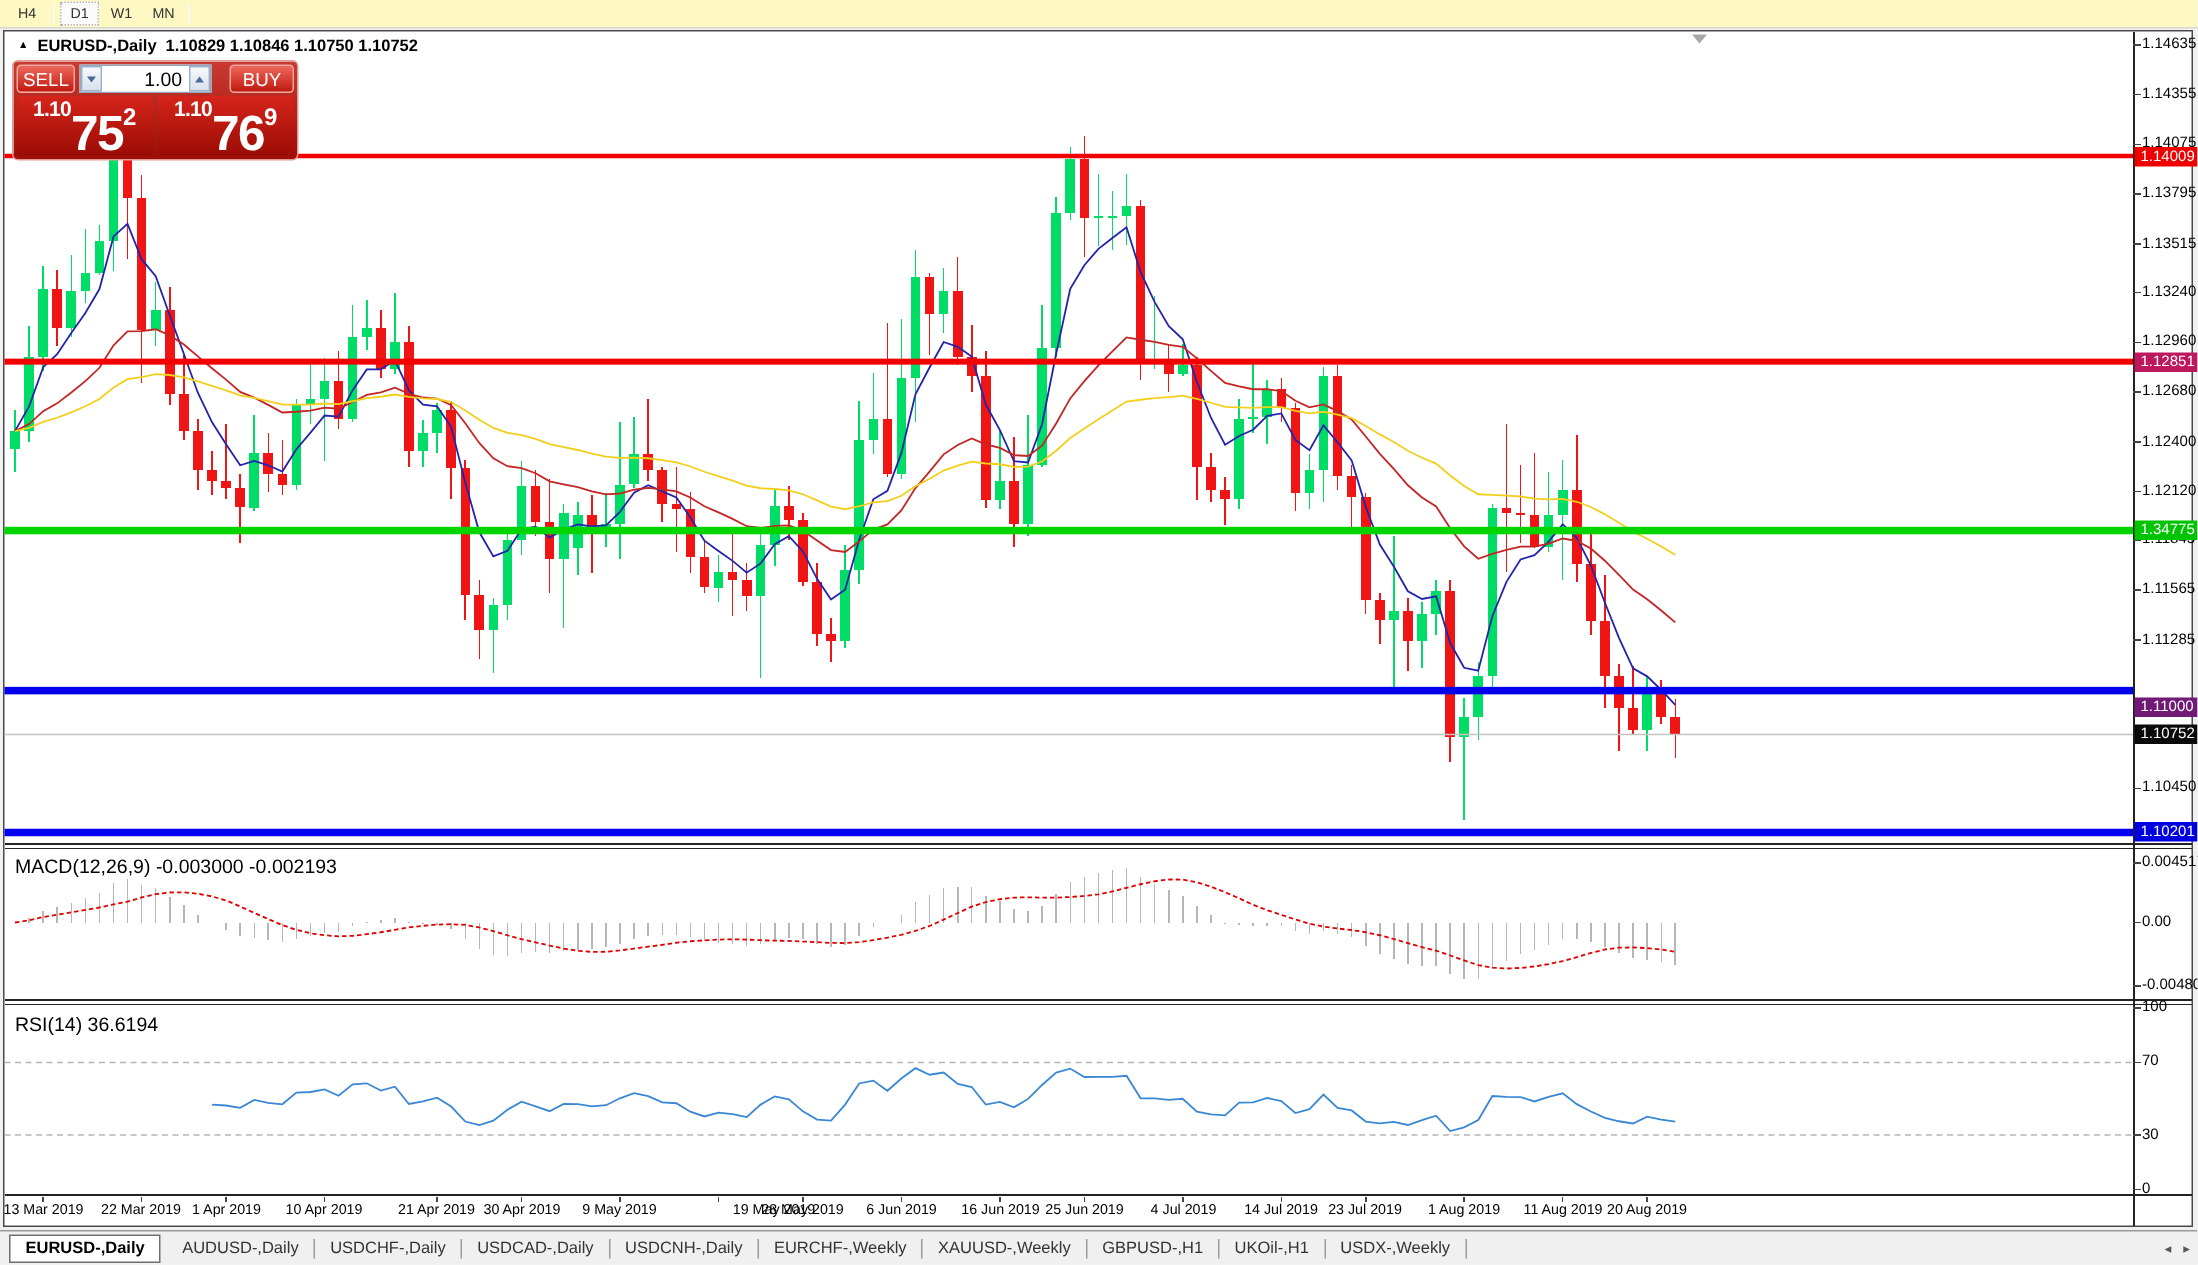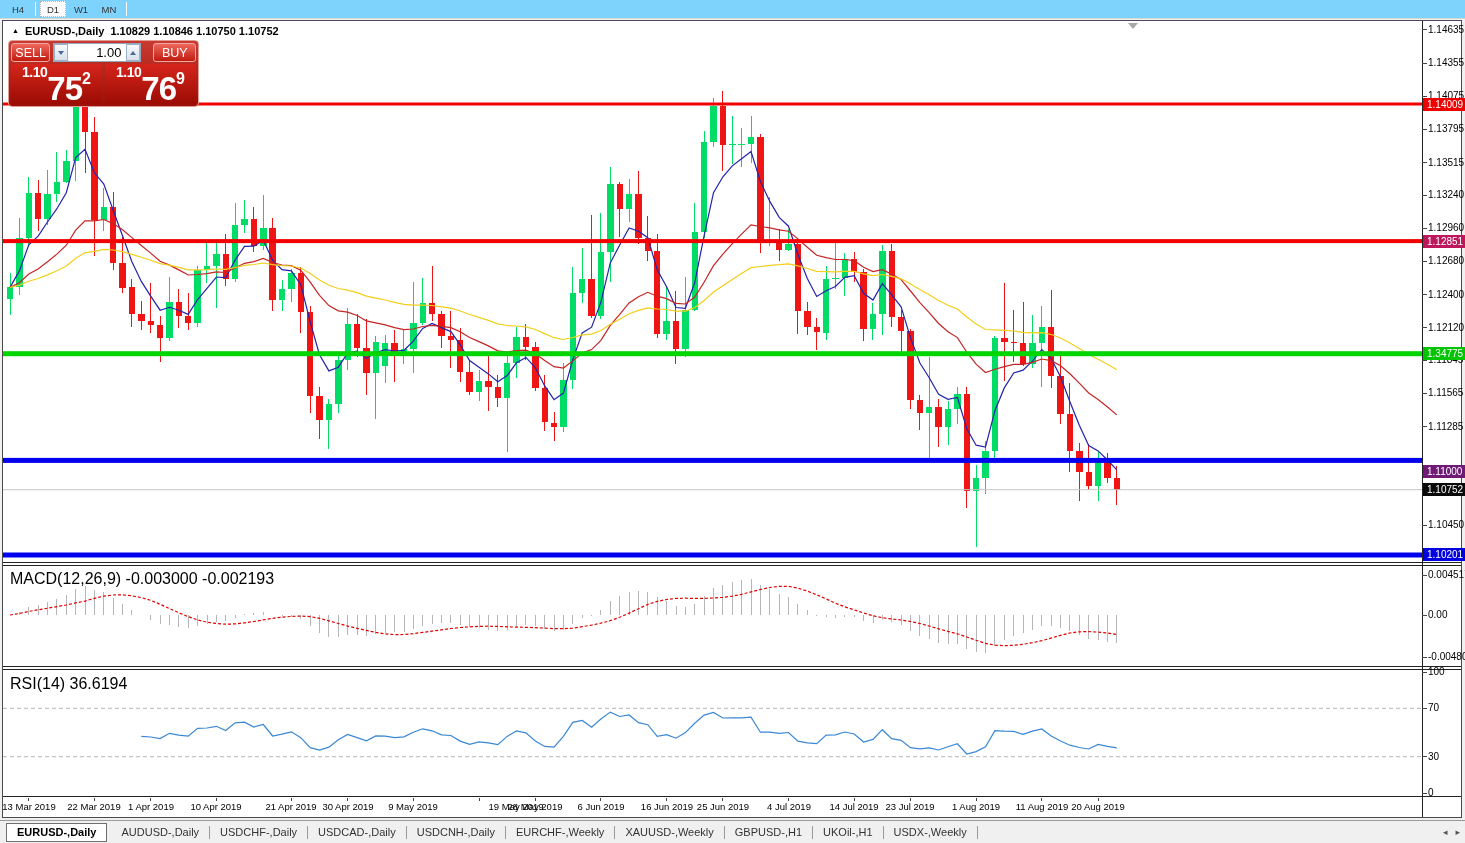--- a/index.html
+++ b/index.html
@@ -1,19 +1,19 @@
 <!DOCTYPE html>
 <html><head>
 <meta charset="utf-8">
 <style>
   html,body{margin:0;padding:0;width:1465px;height:843px;overflow:hidden;
     font-family:"Liberation Sans",sans-serif;background:#f0f0f0;position:relative;}
   *{box-sizing:border-box;}
   
-  #toolbar{position:absolute;left:0;top:0;width:1465px;height:19px;background:#7dd3fc;
+  #toolbar{position:absolute;left:0;top:0;width:1465px;height:19px;background:#fef9c3;
     border-bottom:1px solid #d7d7d7;display:flex;align-items:center;padding-left:4px;}
   .tf-btn{min-width:26px;height:16px;display:flex;align-items:center;justify-content:center;
     font-size:9.5px;color:#333;margin:0 1px;border:1px solid transparent;cursor:default;}
   .tf-btn.active{background:#fbfbfb;border:1px dotted #b5b5b5;}
   .tf-sep{width:1px;height:14px;background:#c7c7c7;border-right:1px solid #fff;margin:0 3px;}
   
   #frame{position:absolute;left:2px;top:20px;width:1460px;height:798px;background:#fff;
     border:1px solid #4a4a4a;}
   #chart-svg{position:absolute;left:0;top:0;width:1465px;height:843px;z-index:1;pointer-events:none;}
   
@@ -43,21 +43,21 @@
     display:flex;align-items:flex-end;justify-content:center;padding-bottom:1px;cursor:pointer;}
   .px-prefix{font-size:14px;font-weight:bold;margin-bottom:23px;letter-spacing:-0.5px;}
   .px-big{font-size:33px;font-weight:bold;line-height:0.88;letter-spacing:-1px;}
   .px-sup{font-size:16px;font-weight:bold;margin-bottom:15px;}
   
   #right-axis{position:absolute;left:1423px;top:20px;width:42px;height:798px;z-index:2;}
   .ax-label{position:absolute;left:5px;font-size:10px;color:#000;white-space:nowrap;}
   .ax-badge{position:absolute;left:0;width:42px;height:13px;line-height:13px;font-size:10px;
     color:#fff;padding-left:4px;white-space:nowrap;}
   
-  .panel-label{position:absolute;z-index:2;font-size:16px;color:#000;}
+  .panel-label{position:absolute;z-index:2;font-size:13px;color:#000;}
   
   #date-axis{position:absolute;left:0;top:798px;width:1422px;height:19px;z-index:2;}
   .date-label{position:absolute;top:3px;transform:translateX(-50%);font-size:9.5px;color:#000;white-space:nowrap;}
   
   #tabbar{position:absolute;left:0;top:820px;width:1465px;height:23px;background:#f0f0f0;
     border-top:1px solid #9a9a9a;display:flex;align-items:center;padding-left:6px;z-index:2;}
   .tab{font-size:11px;color:#333;padding:0 10px;height:19px;display:flex;align-items:center;cursor:pointer;white-space:nowrap;}
   .tab.active{background:#fff;border:1px solid #6f6f6f;color:#000;font-weight:bold;margin-right:4px;}
   .tab-sep{width:1px;height:13px;background:#9a9a9a;}
   #tab-scroll{position:absolute;right:5px;top:5px;display:flex;gap:8px;}

